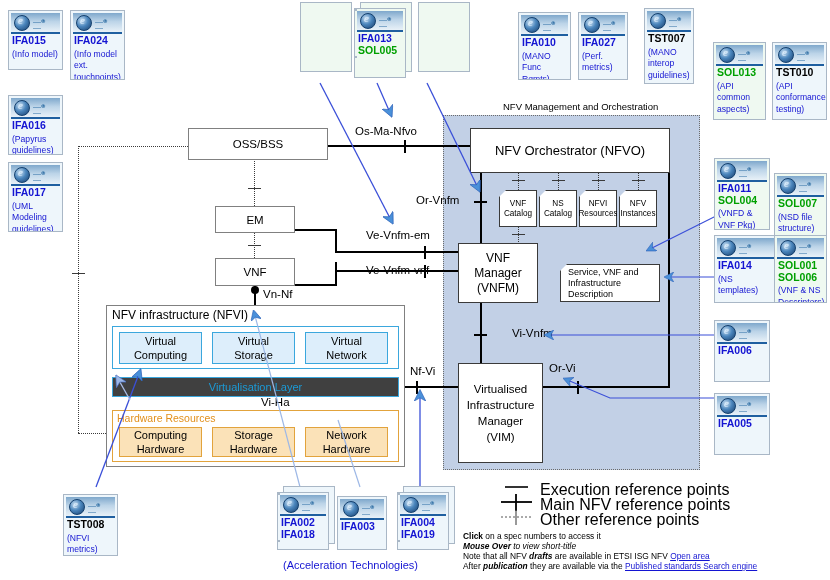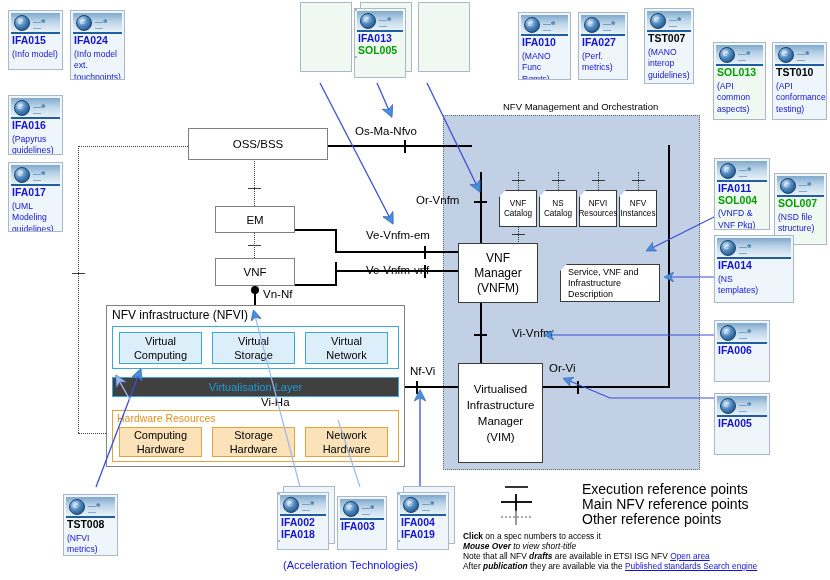--- a/index.html
+++ b/index.html
@@ -85,21 +85,21 @@
   .tickV{width:2px;height:13px;}
   .dotTick{position:absolute;width:1px;height:11px;background:#3a3a3a;}
   .dot{position:absolute;width:8px;height:8px;border-radius:50%;
        background:#000;}
   .rp{position:absolute;font-size:11.5px;color:#000;white-space:nowrap;}
 
   svg.ov{position:absolute;left:0;top:0;width:830px;height:580px;
          pointer-events:none;overflow:visible;}
 
   
-  .lgTxt{position:absolute;font-size:14px;color:#000;white-space:nowrap;margin-left:42px;}
+  .lgTxt{position:absolute;font-size:16px;color:#000;white-space:nowrap;}
   .note{position:absolute;font-size:8.4px;color:#000;white-space:nowrap;
         font-family:"Liberation Sans",sans-serif;}
   .note b{font-weight:bold;}
   .note i{font-style:italic;font-weight:bold;}
   .lnk{color:#1414d2;text-decoration:underline;}
   .accel{position:absolute;font-size:11px;color:#1414d2;}
 </style>
 </head>
 <body>
 
@@ -166,20 +166,23 @@
   <div class="box" style="left:188px;top:128px;width:140px;height:32px;">
     <span>OSS/BSS</span>
   </div>
   <div class="box" style="left:215px;top:206px;width:80px;height:27px;">
     <span>EM</span>
   </div>
   <div class="box" style="left:215px;top:258px;width:80px;height:28px;">
     <span>VNF</span>
   </div>
 
+  <div class="box dark" style="left:470px;top:128px;width:200px;height:45px;font-size:13px;">
+    <span>NFV Orchestrator (NFVO)</span>
+  </div>
 
   <div class="box dark" style="left:458px;top:243px;width:80px;height:60px;flex-direction:column;font-size:12px;line-height:15px;">
     <span>VNF</span>
     <span>Manager</span>
     <span>(VNFM)</span>
   </div>
 
   <div class="box dark" style="left:458px;top:363px;width:85px;height:100px;flex-direction:column;font-size:11.5px;line-height:16px;">
     <span>Virtualised</span>
     <span>Infrastructure</span>
@@ -449,20 +452,31 @@
   <div class="spec" style="left:714px;top:235px;width:80px;height:68px;">
       <div class="iconbar">
         <div class="globe"></div>
         <div class="chain"></div>
       </div>
       <span class="lbl code">IFA014</span>
       <span style="display: block; height: 2px;"></span>
       <span class="lbl sub">(NS</span>
       <span class="lbl sub">templates)</span>
     </div>
+  <div class="spec green" style="left:774px;top:235px;width:53px;height:68px;">
+      <div class="iconbar">
+        <div class="globe"></div>
+        <div class="chain"></div>
+      </div>
+      <span class="lbl code g">SOL001</span>
+      <span class="lbl code g">SOL006</span>
+      <span style="display: block; height: 2px;"></span>
+      <span class="lbl sub">(VNF &amp; NS</span>
+      <span class="lbl sub">Descriptors)</span>
+    </div>
   <div class="spec" style="left:714px;top:320px;width:56px;height:62px;">
       <div class="iconbar">
         <div class="globe"></div>
         <div class="chain"></div>
       </div>
       <span class="lbl code">IFA006</span>
     </div>
   <div class="spec" style="left:714px;top:393px;width:56px;height:62px;">
       <div class="iconbar">
         <div class="globe"></div>

